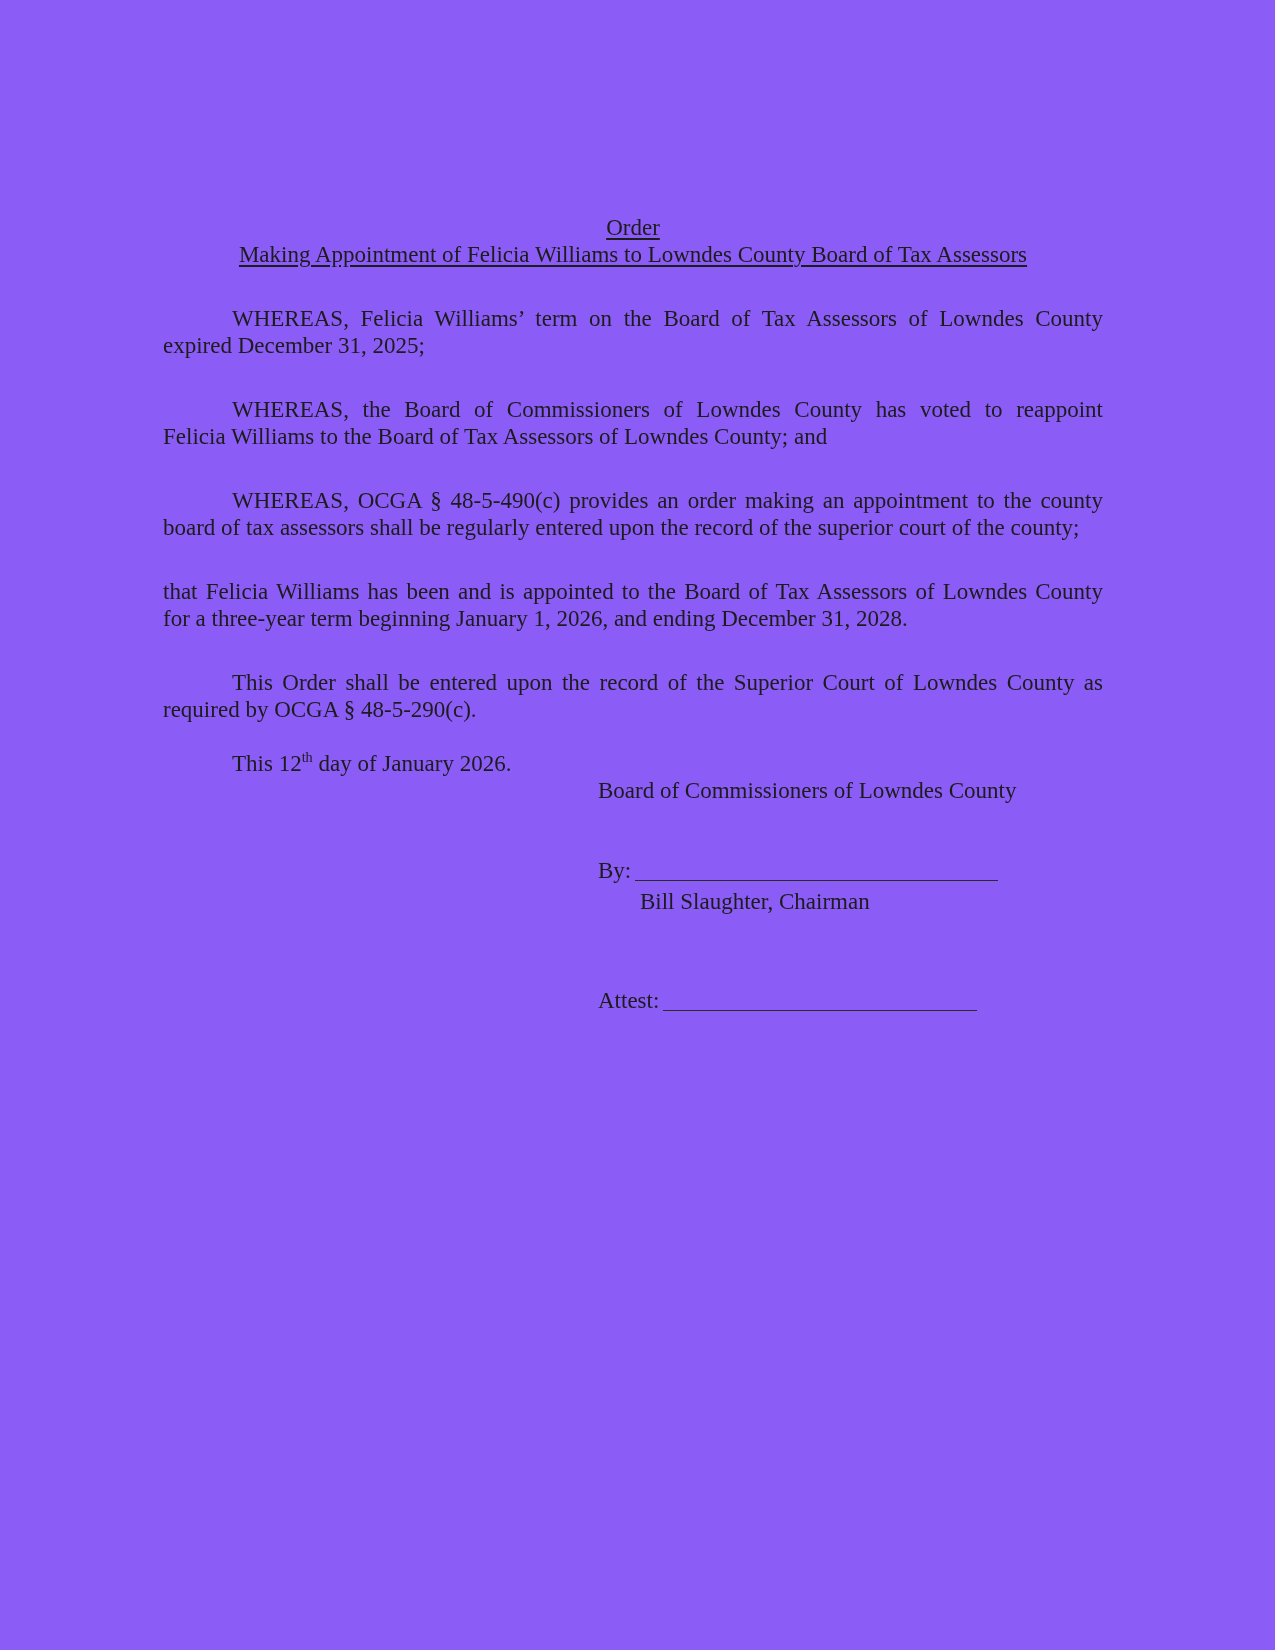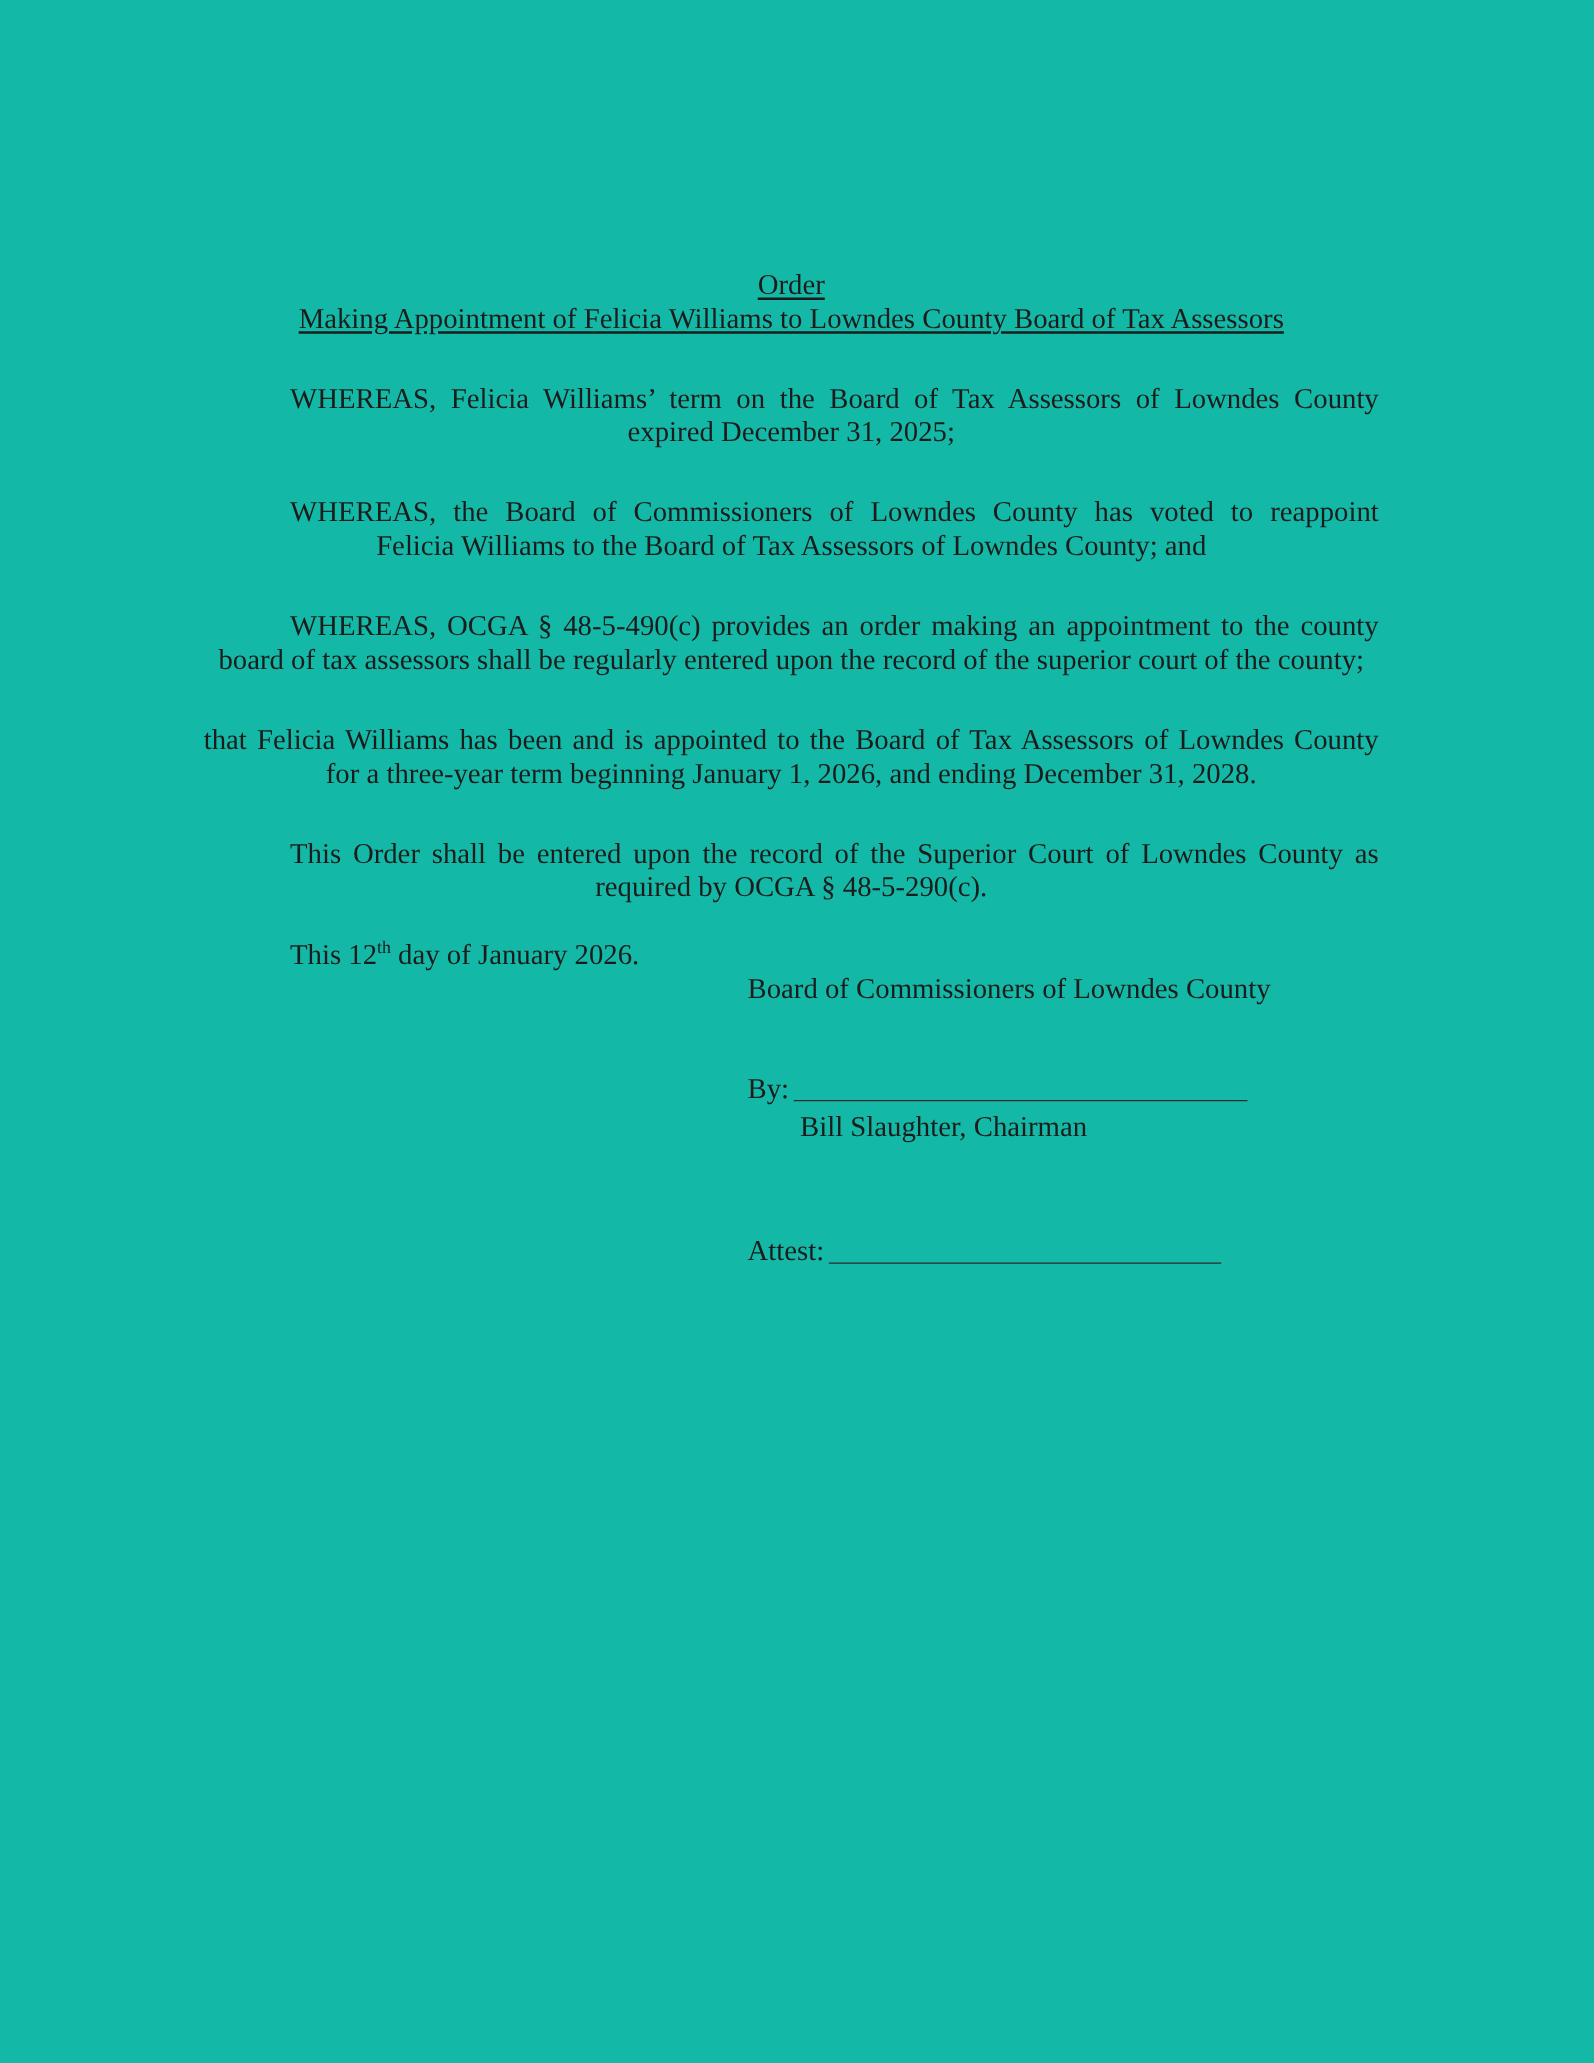--- a/index.html
+++ b/index.html
@@ -4,42 +4,42 @@
 <style>
   html, body {
     margin: 0;
     padding: 0;
     background: #ffffff;
   }
   .page {
     position: relative;
     width: 1275px;
     height: 1650px;
-    background: #14b8a6;
+    background: #8b5cf6;
     overflow: hidden;
     font-family: "Liberation Serif", serif;
     font-size: 23px;
     line-height: 27px;
     color: #1c1c1c;
   }
   .content {
     position: absolute;
     left: 163px;
     top: 214px;
     width: 940px;
   }
   .center { text-align: center; }
   .underlined {
     text-decoration: underline;
     text-decoration-thickness: 1.5px;
     text-underline-offset: 3px;
   }
   .para { margin-top: 27px; }
   .para.first { margin-top: 31px; }
-  .line { text-align: center; }
+  .line { text-align: left; }
   .line.j {
     text-align: justify;
     text-align-last: justify;
     margin-top: 37px;
   }
   .indent { padding-left: 69px; }
   .dateline { padding-left: 69px; }
   sup {
     font-size: 0.62em;
     line-height: 0;

